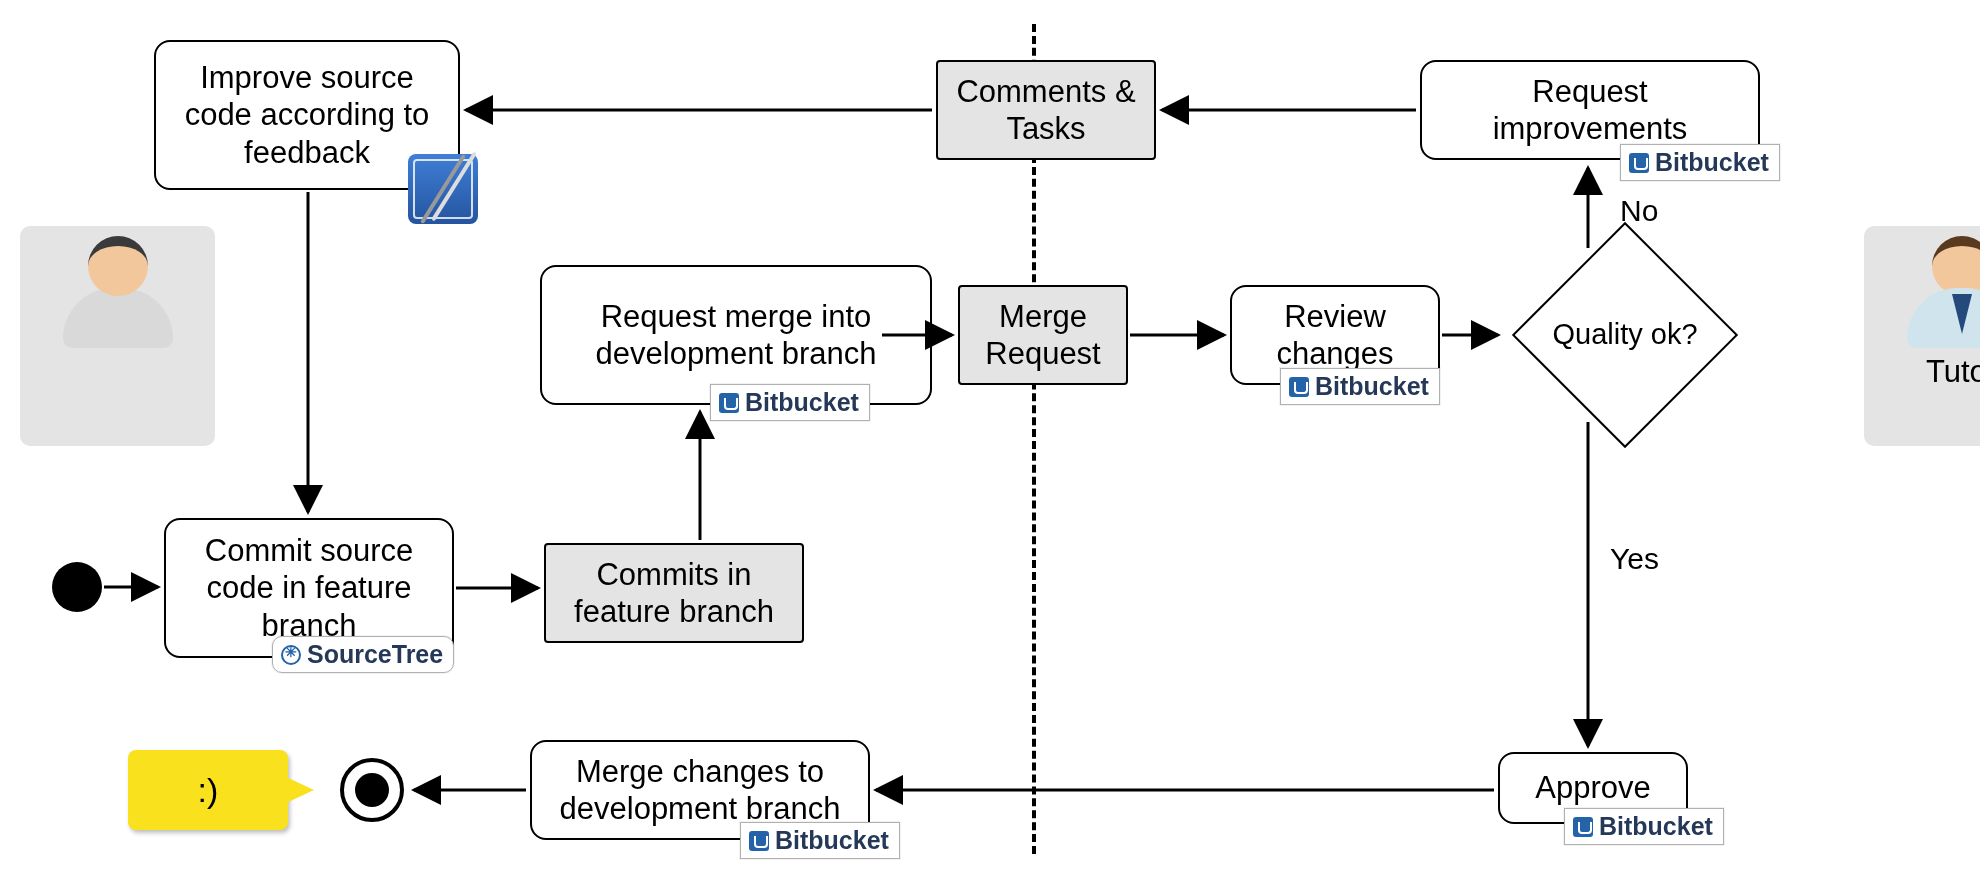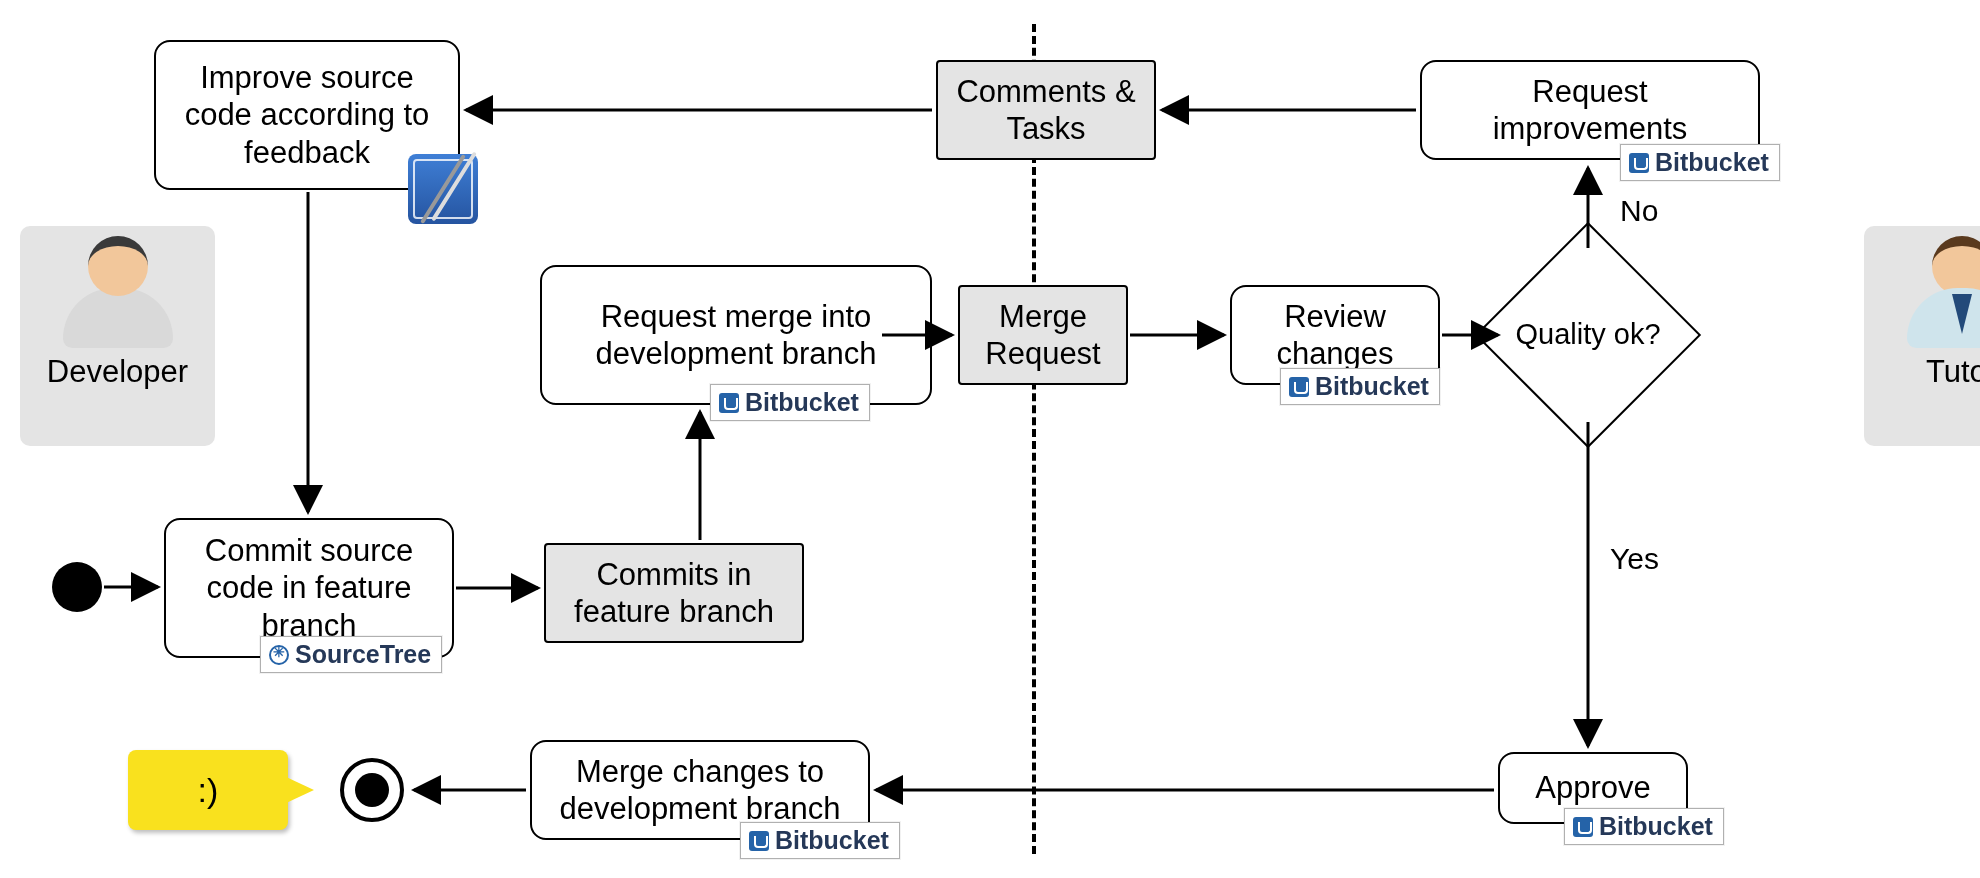--- a/index.html
+++ b/index.html
@@ -136,21 +136,21 @@
   .speech::after{
     content:"";
     position:absolute;
     right:-26px;top:50%;transform:translateY(-50%);
     border-top:14px solid transparent;
     border-bottom:14px solid transparent;
     border-left:30px solid #f9e11e;
   }
   .diamond{
     position:absolute;
-    width:160px;height:160px;
+    width:160px;height:160px;margin-left:37px;
   }
   .diamond .shape{
     position:absolute;left:0;top:0;width:100%;height:100%;
     transform:rotate(45deg);
     border:2.5px solid #000;background:#fff;
   }
   .diamond .lbl{
     position:absolute;left:0;top:0;width:100%;height:100%;
     display:flex;align-items:center;justify-content:center;
     text-align:center;font-size:29px;line-height:1.15;
@@ -195,40 +195,39 @@
 </head>
 <body>
 
 <div class="canvas">
 
   <div class="divider" style="left:1032px; top:24px;"></div>
 
   <div class="actor developer" style="left:20px; top:226px; width:195px; height:220px;">
     <div class="head"></div>
     <div class="body"></div>
-    <div class="lbl">Developer</div>
   </div>
 
   <div class="actor tutor" style="left:1864px; top:226px; width:195px; height:220px;">
     <div class="head"></div>
     <div class="body"></div>
     <div class="lbl">Tutor</div>
   </div>
 
   <div class="start-dot" style="left:52px; top:562px;"></div>
 
   <div class="box" style="left:154px; top:40px; width:306px; height:150px;justify-content:center;">
     <span>Improve source code according to feedback</span>
   </div>
   <div class="xcode-ico" style="left:408px; top:154px;"></div>
 
   <div class="box" style="left:164px; top:518px; width:290px; height:140px;">
     <span>Commit source code in feature branch</span>
   </div>
-  <div class="tool-badge" style="left:260px; top:636px;">
+  <div class="tool-badge" style="left:272px; top:636px;border-radius:10px;">
     <span class="tree-ico"></span>
     <span>SourceTree</span>
   </div>
 
   <div class="box grey" style="left:544px; top:543px; width:260px; height:100px;">
     <span>Commits in feature branch</span>
   </div>
 
   <div class="box" style="left:540px; top:265px; width:392px; height:140px;">
     <span>Request merge into development branch</span>

